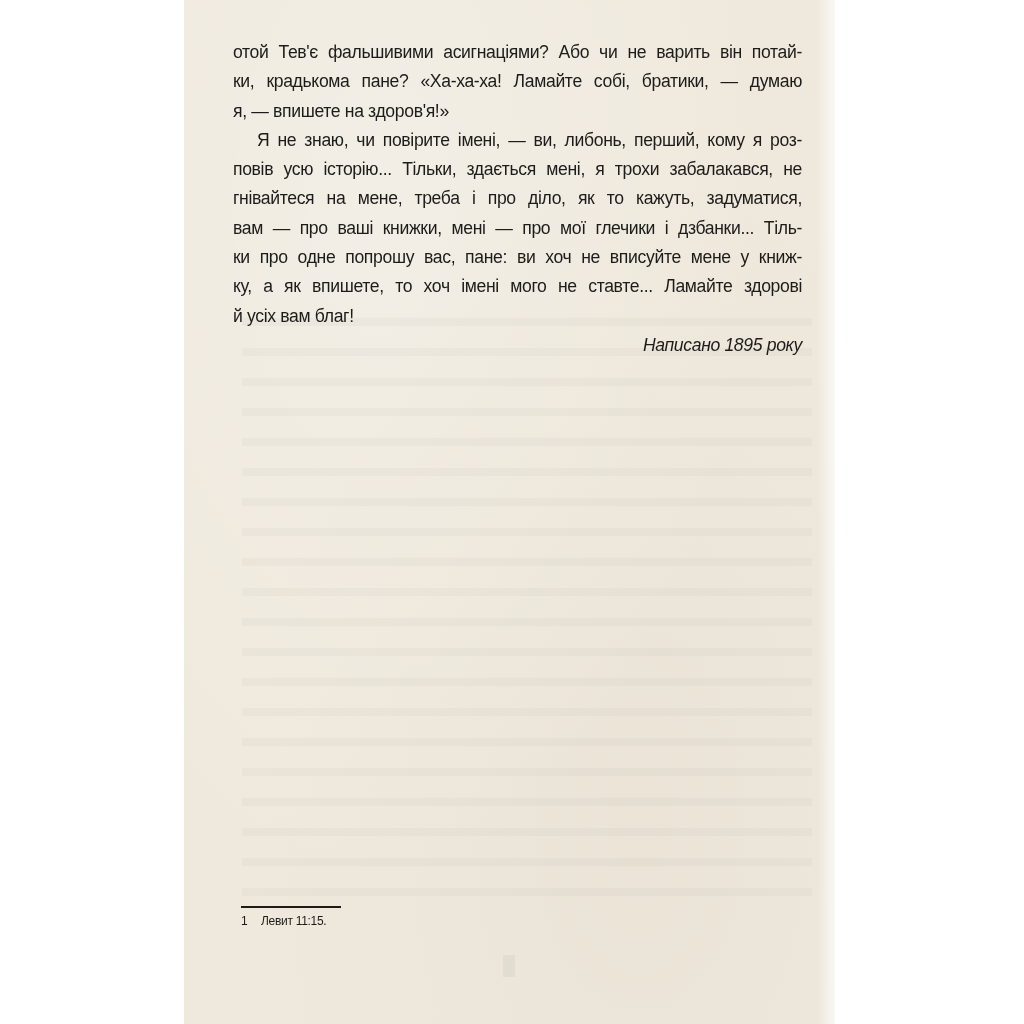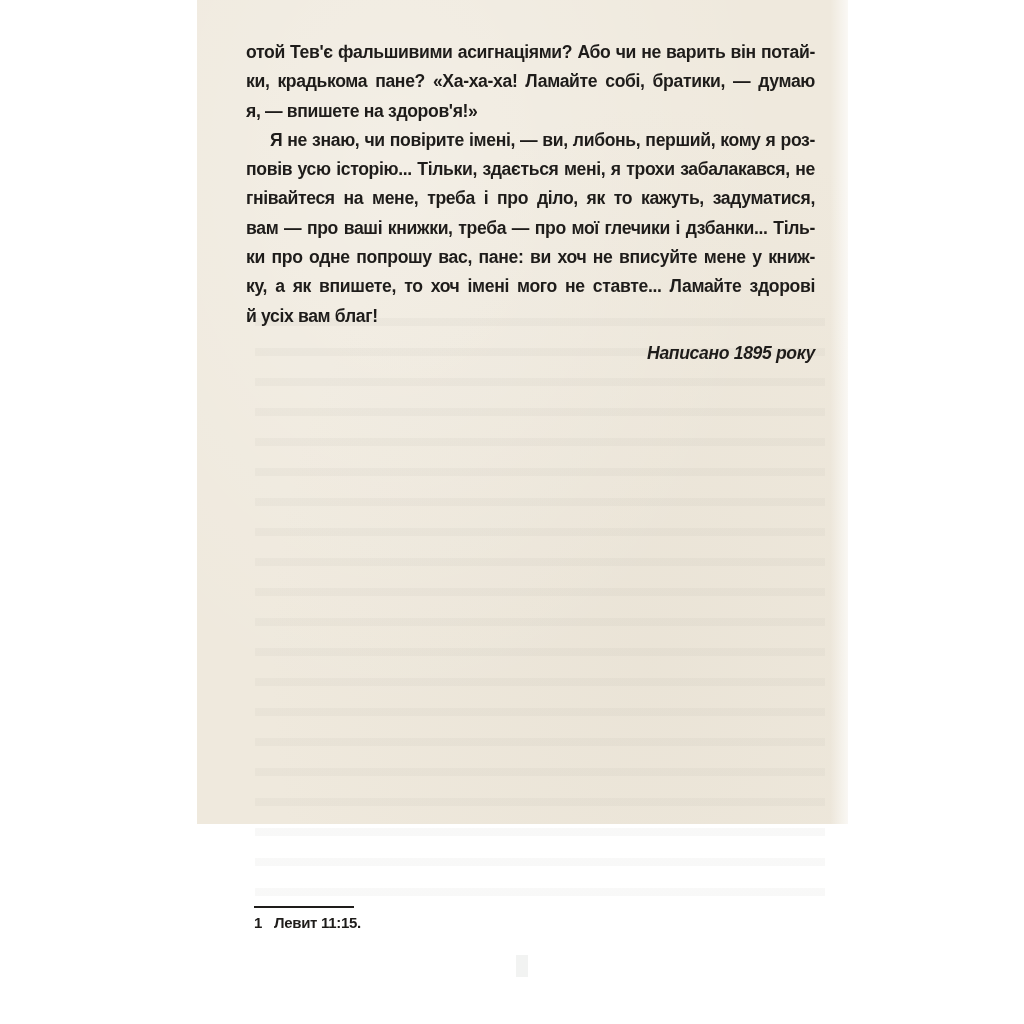--- a/index.html
+++ b/index.html
@@ -1,51 +1,50 @@
 <!DOCTYPE html>
 <html><head>
 <meta charset="utf-8">
 <style>
   html, body { margin:0; padding:0; }
   body { width:1024px; height:1024px; background:#ffffff; position:relative; overflow:hidden; }
   .page {
-    position:absolute; left:197px; top:0; width:651px; height:824px;
+    position:absolute; left:184px; top:0; width:651px; height:1024px;
     background:#efe9dd;
     background-image:
       radial-gradient(ellipse at 30% 20%, rgba(255,255,255,0.25), rgba(0,0,0,0) 60%),
       radial-gradient(ellipse at 70% 80%, rgba(200,190,170,0.12), rgba(0,0,0,0) 60%);
-    font-weight: bold;
   }
   .page::after {
     content:""; position:absolute; right:0; top:0; width:18px; height:100%;
     background:linear-gradient(to right, rgba(239,233,221,0), rgba(255,255,255,0.7));
   }
   .ghost {
     position:absolute; left:58px; top:300px; width:570px; height:600px;
     background:repeating-linear-gradient(to bottom, rgba(120,120,110,0.0) 0px, rgba(120,120,110,0.0) 18px, rgba(120,120,110,0.05) 18px, rgba(120,120,110,0.05) 26px, rgba(120,120,110,0.0) 26px, rgba(120,120,110,0.0) 30px);
   }
   .body-text {
     position:absolute; left:49px; top:38px; width:569px;
     font-family:"Liberation Sans", sans-serif;
     font-size:17.6px; line-height:29.3px; color:#1e1c1a;
     letter-spacing:-0.35px;
   }
   .line { display:block; white-space:nowrap; text-align:justify; text-align-last:justify; }
   .line.last { text-align-last:left; }
   .line.indent { padding-left:24px; }
   .signature {
-    display:block; text-align:right; font-style:italic; margin-top:8px;
+    display:block; text-align:right; font-style:italic; margin-top:0;
   }
   sup { font-size:9px; vertical-align:super; line-height:0; }
   .footnote-rule {
     position:absolute; left:57px; top:906px; width:100px; height:2px; background:#1e1c1a;
   }
   .footnote {
     position:absolute; left:57px; top:914px;
-    font-family:"Liberation Sans", sans-serif; font-size:15px; color:#1e1c1a; letter-spacing:-0.3px;
+    font-family:"Liberation Sans", sans-serif; font-size:12px; color:#1e1c1a; letter-spacing:-0.3px;
   }
   .footnote .num { display:inline-block; width:20px; }
   .page-number-ghost {
     position:absolute; left:319px; top:955px; width:12px; height:22px;
     background:rgba(150,160,150,0.12);
   }
 </style>
 </head>
 <body>
 
@@ -55,21 +54,21 @@
   <div class="body-text">
     <div>
       <span class="line">отой Тев'є фальшивими асигнаціями? Або чи не варить він потай-</span>
       <span class="line">ки, крадькома пане? «Ха-ха-ха! Ламайте собі, братики, — думаю</span>
       <span class="line last">я, — впишете на здоров'я!»</span>
     </div>
     <div>
       <span class="line indent">Я не знаю, чи повірите імені, — ви, либонь, перший, кому я роз-</span>
       <span class="line">повів усю історію... Тільки, здається мені, я трохи забалакався, не</span>
       <span class="line">гнівайтеся на мене, треба і про діло, як то кажуть, задуматися,</span>
-      <span class="line">вам — про ваші книжки, треба — про мої глечики і дзбанки... Тіль-</span>
+      <span class="line">вам — про ваші книжки, мені — про мої глечики і дзбанки... Тіль-</span>
       <span class="line">ки про одне попрошу вас, пане: ви хоч не вписуйте мене у книж-</span>
       <span class="line">ку, а як впишете, то хоч імені мого не ставте... Ламайте здорові</span>
       <span class="line last">й усіх вам благ!</span>
     </div>
     <span class="signature">Написано 1895 року</span>
   </div>
 
   <div class="footnote-rule"></div>
   <div class="footnote">
     <span class="num">1</span><span>Левит 11:15.</span>

